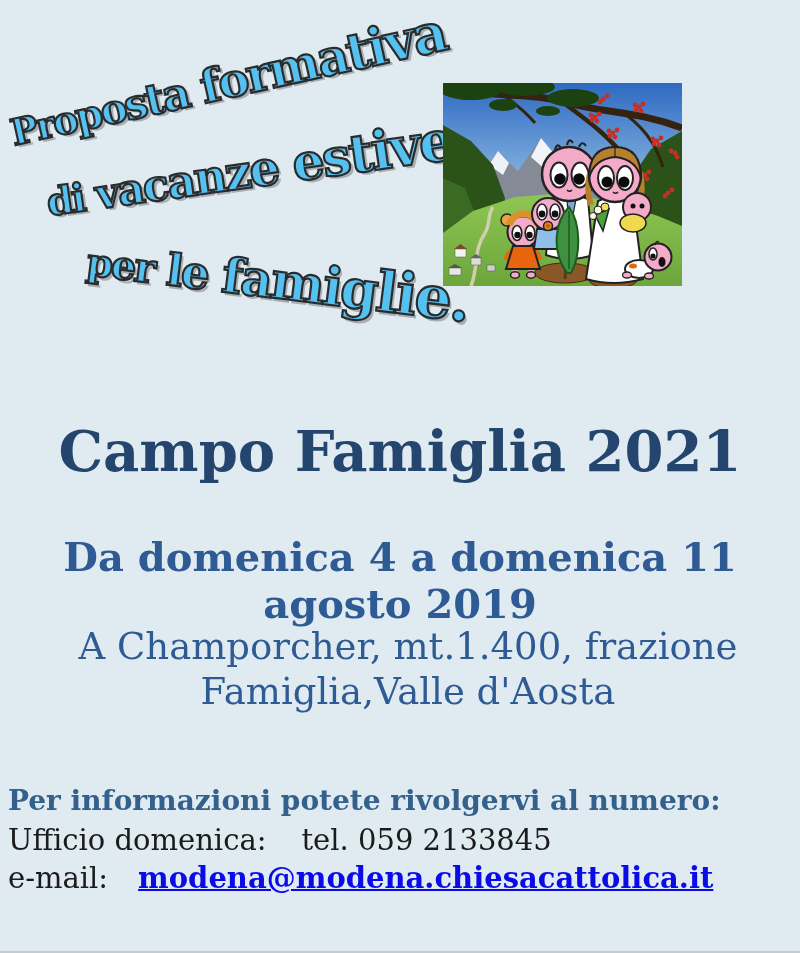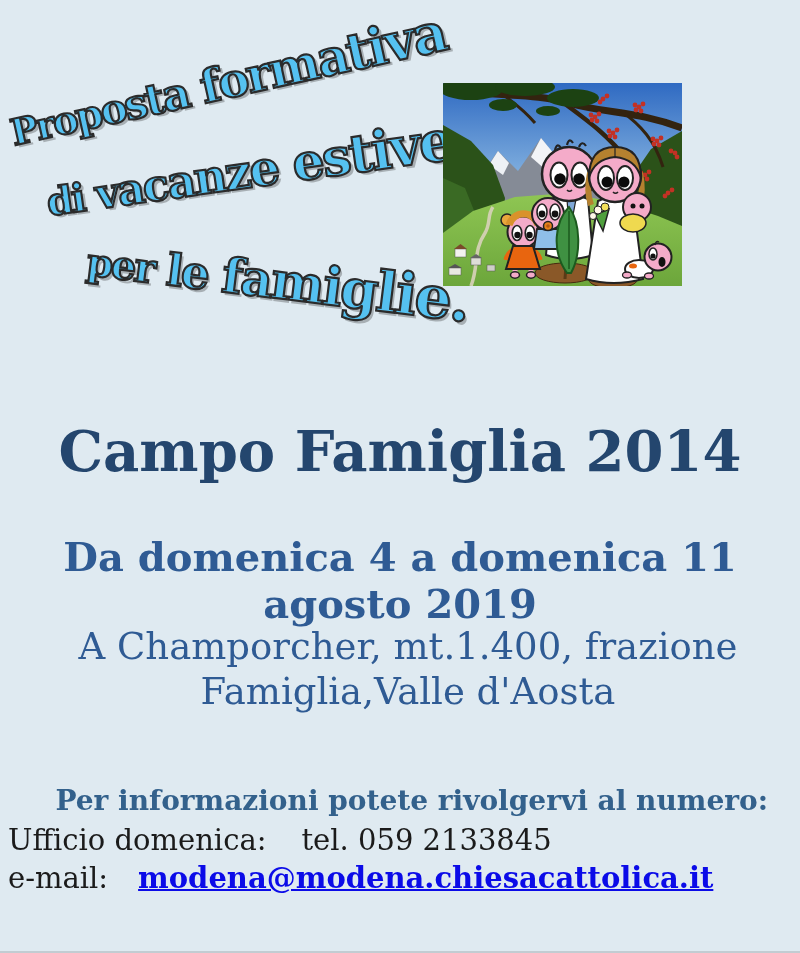--- a/index.html
+++ b/index.html
@@ -56,21 +56,20 @@
 
   
   .contact{
     position:absolute;left:8px;top:784px;width:760px;
     line-height:1.2;
   }
   .contact .info{
     font-size:28px;font-weight:bold;color:#33618C;
     font-family:"DejaVu Serif", serif;
     margin-bottom:5px;
-    text-align:right;
   }
   .contact .office{
     font-size:29px;color:#1b1b1b;margin-bottom:4px;
   }
   .contact .office .phone{margin-left:35px;}
   .contact .email-row{font-size:29px;color:#1b1b1b;}
   .email-link{
     margin-left:30px;
     font-weight:bold;color:#0B0BE8;
     text-decoration:underline;
@@ -282,21 +281,21 @@
       <circle cx="215" cy="174" r="13.5" fill="#F4ABC9" stroke="#222" stroke-width="2"></circle>
       <path d="M212,162 q1,-5 4,-3" stroke="#222" stroke-width="1.5" fill="none"></path>
       <ellipse cx="210" cy="171" rx="4" ry="6" fill="#fff" stroke="#222" stroke-width="1.5"></ellipse>
       <circle cx="210" cy="173" r="2.6" fill="#111"></circle>
       <ellipse cx="219" cy="179" rx="3.5" ry="5" fill="#111"></ellipse>
       <ellipse cx="184" cy="192" rx="4.5" ry="3" fill="#F4ABC9" stroke="#222" stroke-width="1.3"></ellipse>
       <ellipse cx="206" cy="193" rx="4.5" ry="3" fill="#F4ABC9" stroke="#222" stroke-width="1.3"></ellipse>
     </g>
   </svg>
 
-  <h1 class="title">Campo Famiglia 2014</h1>
+  <h1 class="title">Campo Famiglia 2021</h1>
   <div class="dates">Da domenica 4 a domenica 11 agosto 2019</div>
   <div class="location">
     <div>A Champorcher, mt.1.400, frazione</div>
     <div>Famiglia,Valle d'Aosta</div>
   </div>
 
   <div class="contact">
     <div class="info">Per informazioni potete rivolgervi al numero:</div>
     <div class="office">
       <span>Ufficio domenica:</span><span class="phone">tel. 059 2133845</span>

